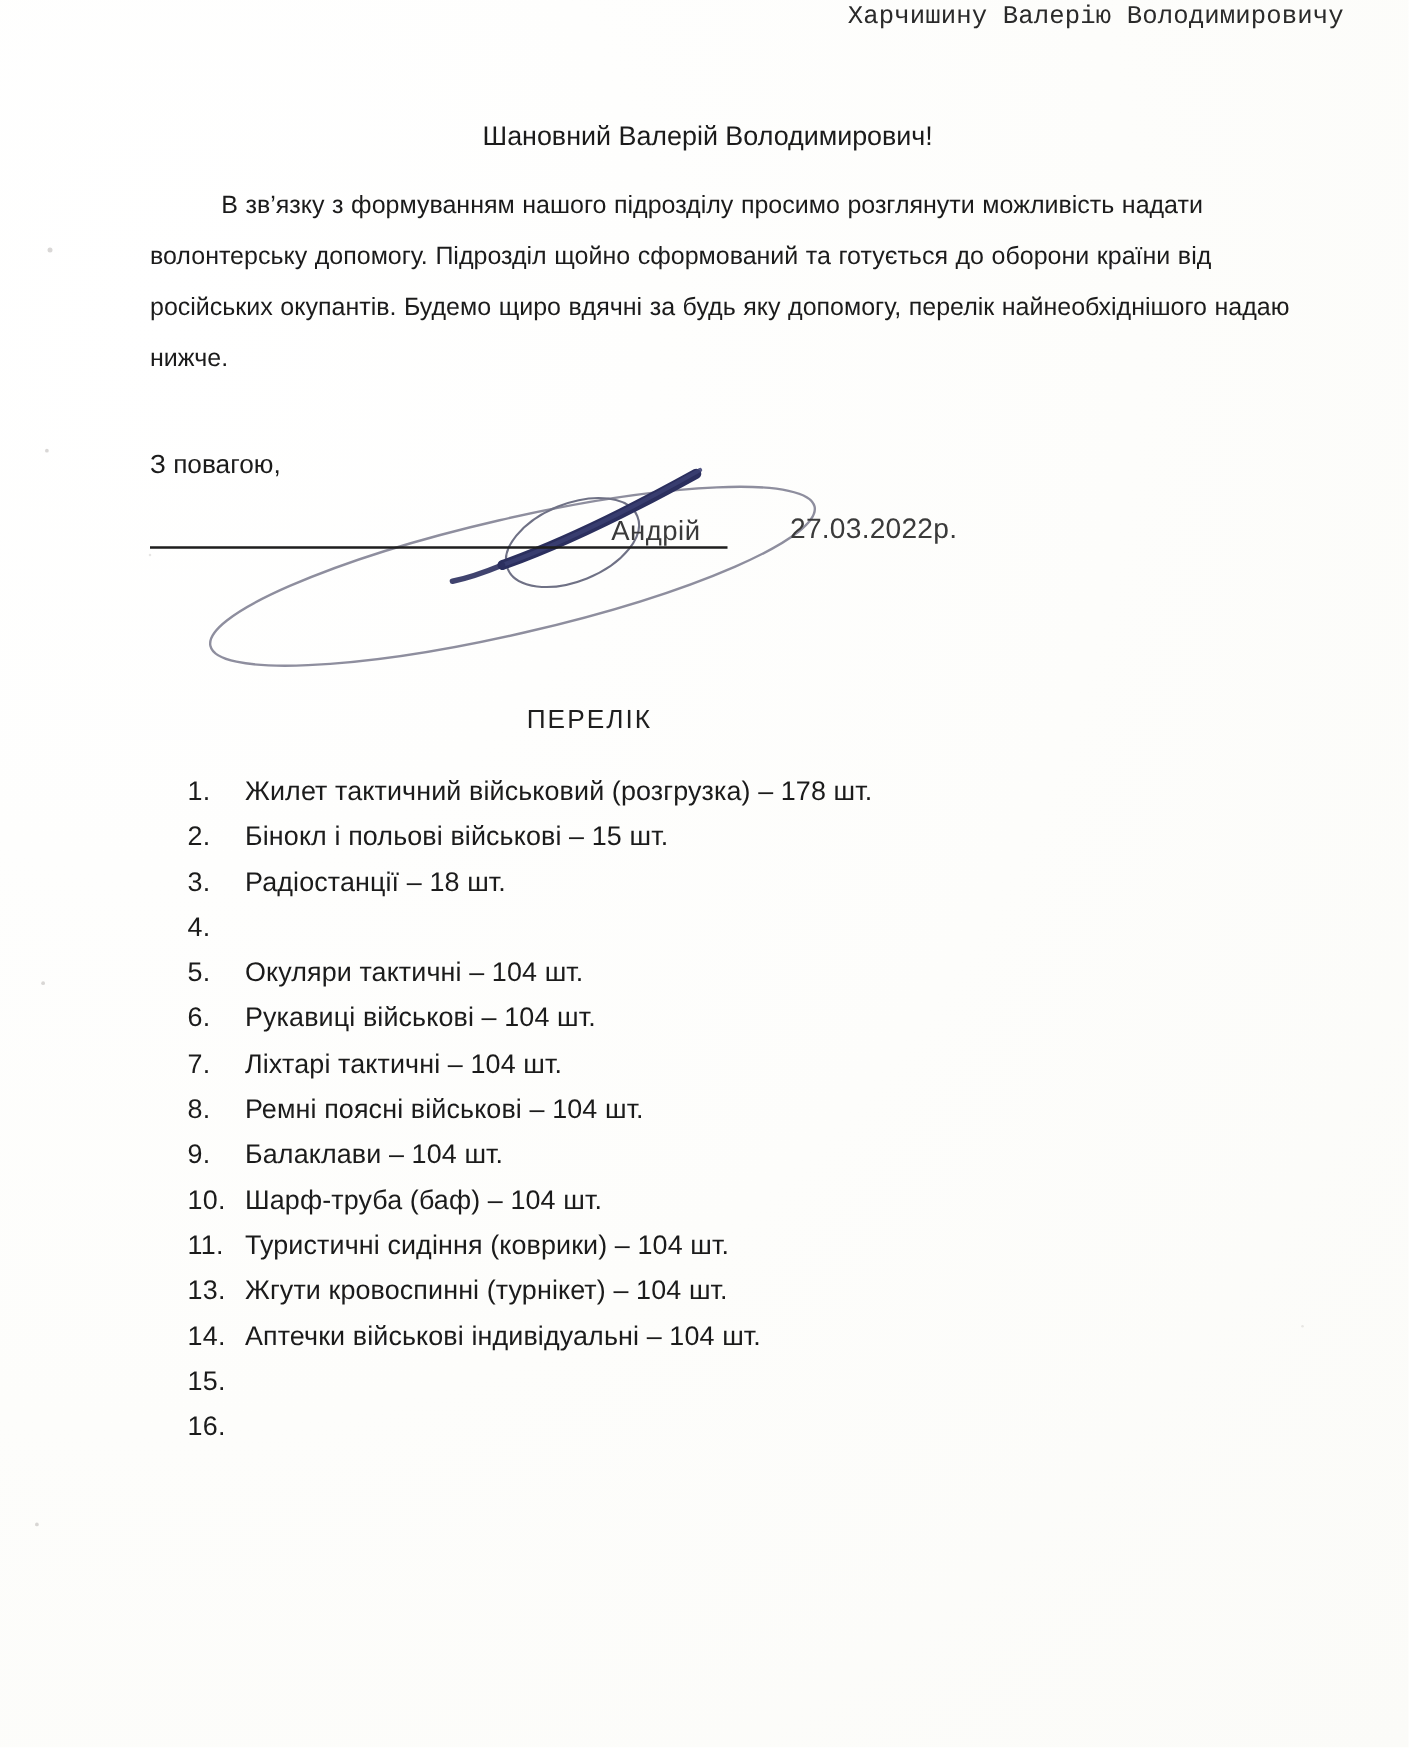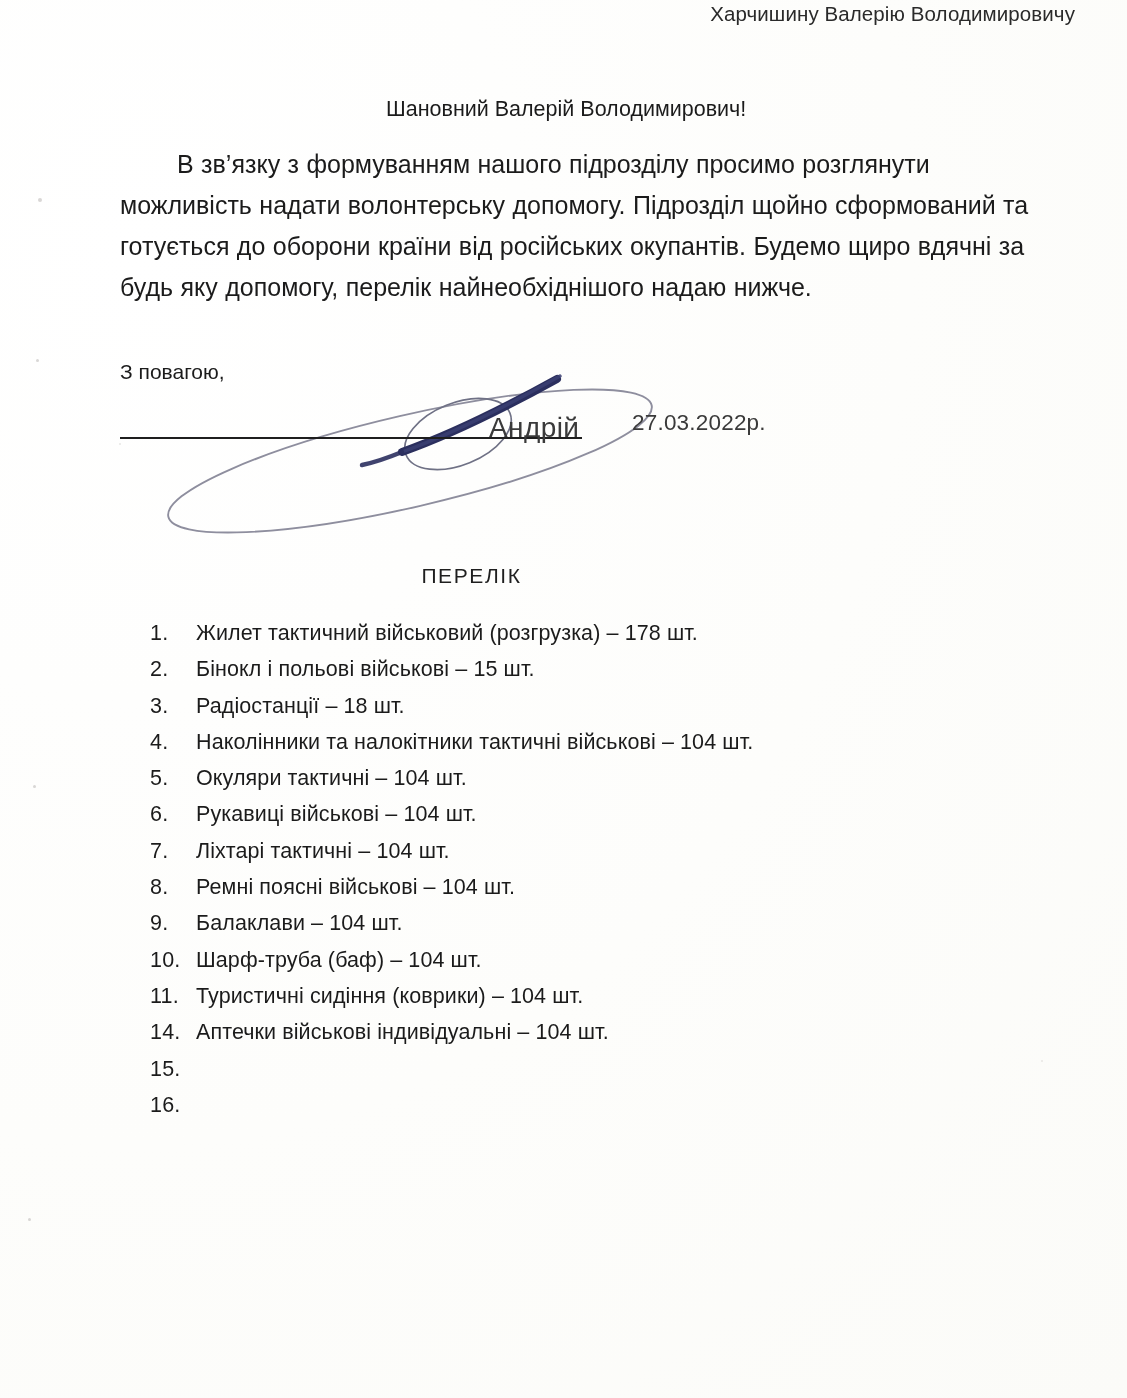--- a/index.html
+++ b/index.html
@@ -37,39 +37,40 @@
   #addressee {
     position: absolute;
     top: 2px;
     left: 0;
     right: 52px;
     text-align: right;
     font-size: 20.5px;
     letter-spacing: .1px;
     color: #2a2a2a;
     white-space: nowrap;
+    font-family: Liberation Mono, monospace;
   }
 
   
   #salutation {
     position: absolute;
     top: 97px;
     left: 386px;
     font-size: 21.5px;
     color: #1b1b1b;
     white-space: nowrap;
   }
 
   
   #body-paragraph {
     position: absolute;
     top: 144px;
     left: 120px;
     width: 945px;
-    font-size: 25px;
+    font-size: 20px;
     line-height: 41px;
     text-indent: 57px;
     text-align: left;
     color: #1b1b1b;
     word-spacing: .5px;
   }
 
   
   #closing {
     position: absolute;
@@ -103,21 +104,21 @@
     left: 120px;
     width: 462px;
     height: 0;
     border-top: 2px solid #1e1e1e;
   }
 
   #signer-name {
     position: absolute;
     top: 412px;
     left: 489px;
-    font-size: 28px;
+    font-size: 22px;
     color: #3a3a3a;
     letter-spacing: .4px;
     white-space: nowrap;
   }
 
   #signature-date {
     position: absolute;
     top: 410px;
     left: 632px;
     font-size: 22.5px;
@@ -214,21 +215,20 @@
       <div class="item-row">
         <span class="item-num">2.</span>
         <span class="item-text">Бінокл і польові військові –  15 шт.</span>
       </div>
       <div class="item-row">
         <span class="item-num">3.</span>
         <span class="item-text">Радіостанції – 18 шт.</span>
       </div>
       <div class="item-row">
         <span class="item-num">4.</span>
-        <span class="item-text">Наколінники та налокітники  тактичні військові – 104 шт.</span>
       </div>
       <div class="item-row">
         <span class="item-num">5.</span>
         <span class="item-text">Окуляри тактичні – 104 шт.</span>
       </div>
       <div class="item-row">
         <span class="item-num">6.</span>
         <span class="item-text">Рукавиці військові – 104 шт.</span>
       </div>
       <div class="item-row">
@@ -245,20 +245,24 @@
       </div>
       <div class="item-row">
         <span class="item-num">10.</span>
         <span class="item-text">Шарф-труба (баф) – 104 шт.</span>
       </div>
       <div class="item-row">
         <span class="item-num">11.</span>
         <span class="item-text">Туристичні сидіння (коврики) – 104 шт.</span>
       </div>
       <div class="item-row">
+        <span class="item-num">13.</span>
+        <span class="item-text">Жгути кровоспинні (турнікет) – 104 шт.</span>
+      </div>
+      <div class="item-row">
         <span class="item-num">14.</span>
         <span class="item-text">Аптечки військові індивідуальні – 104 шт.</span>
       </div>
       <div class="item-row">
         <span class="item-num">15.</span>
       </div>
       <div class="item-row">
         <span class="item-num">16.</span>
       </div>
     </div>

